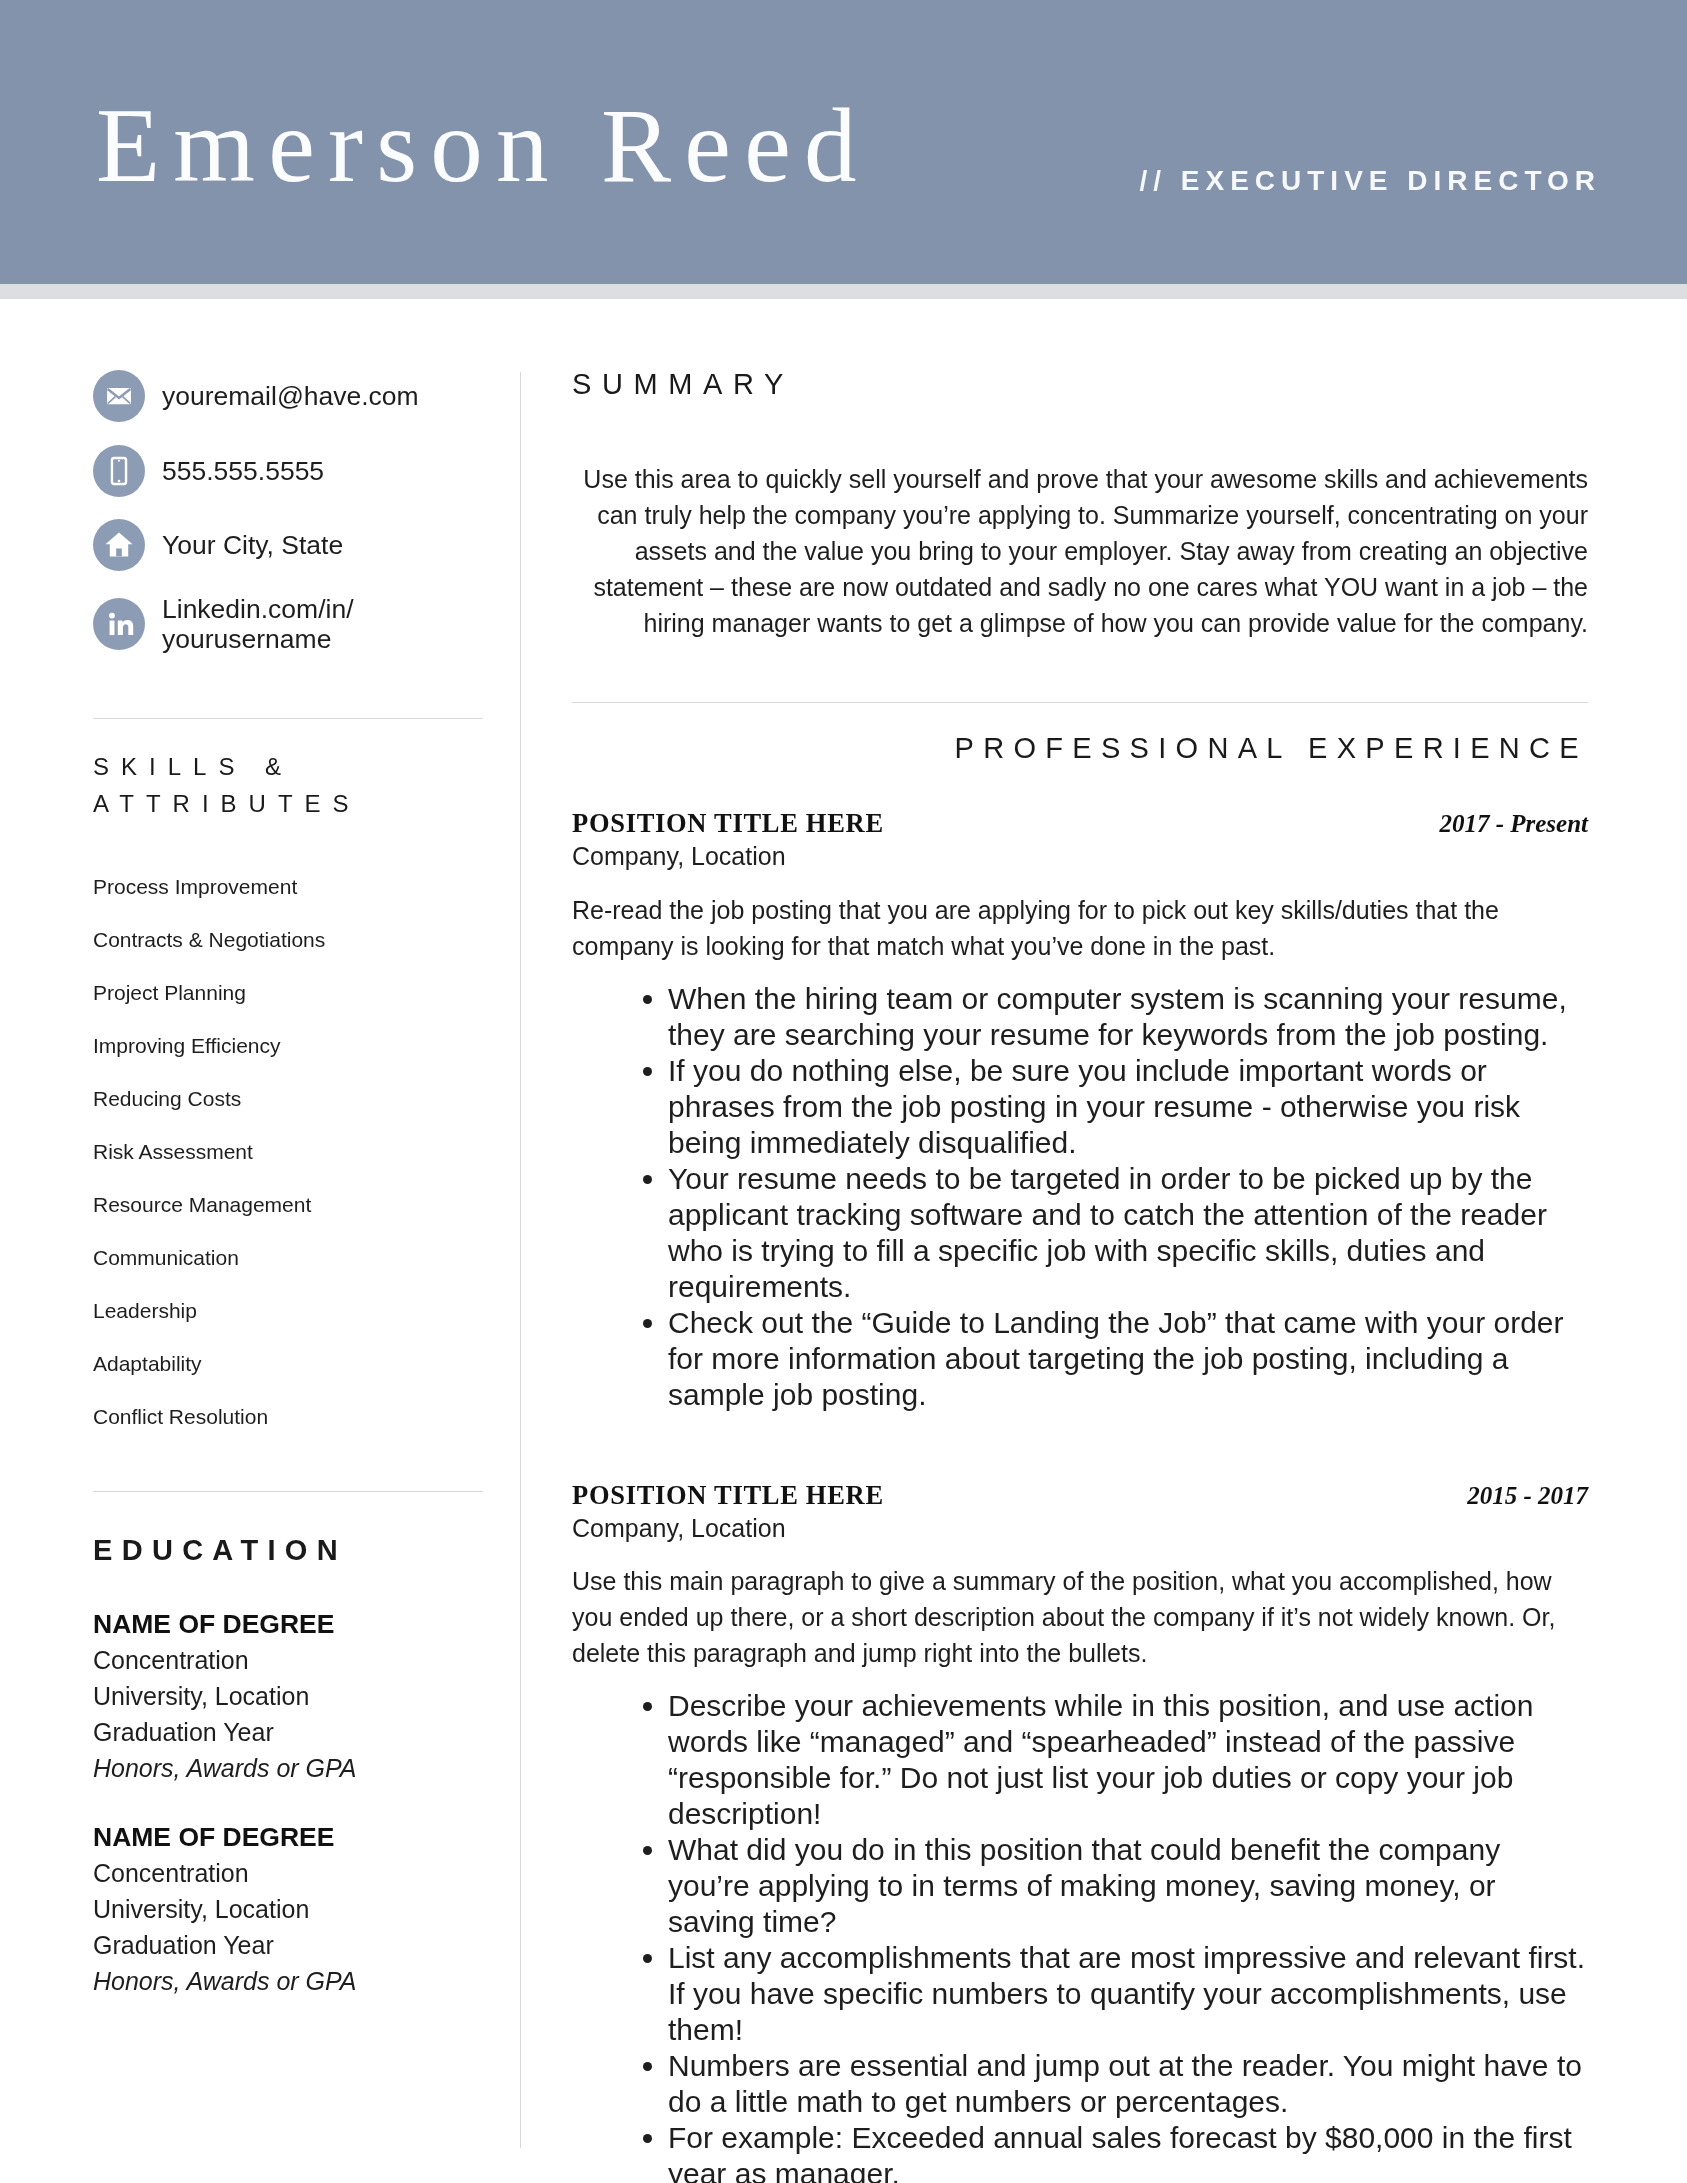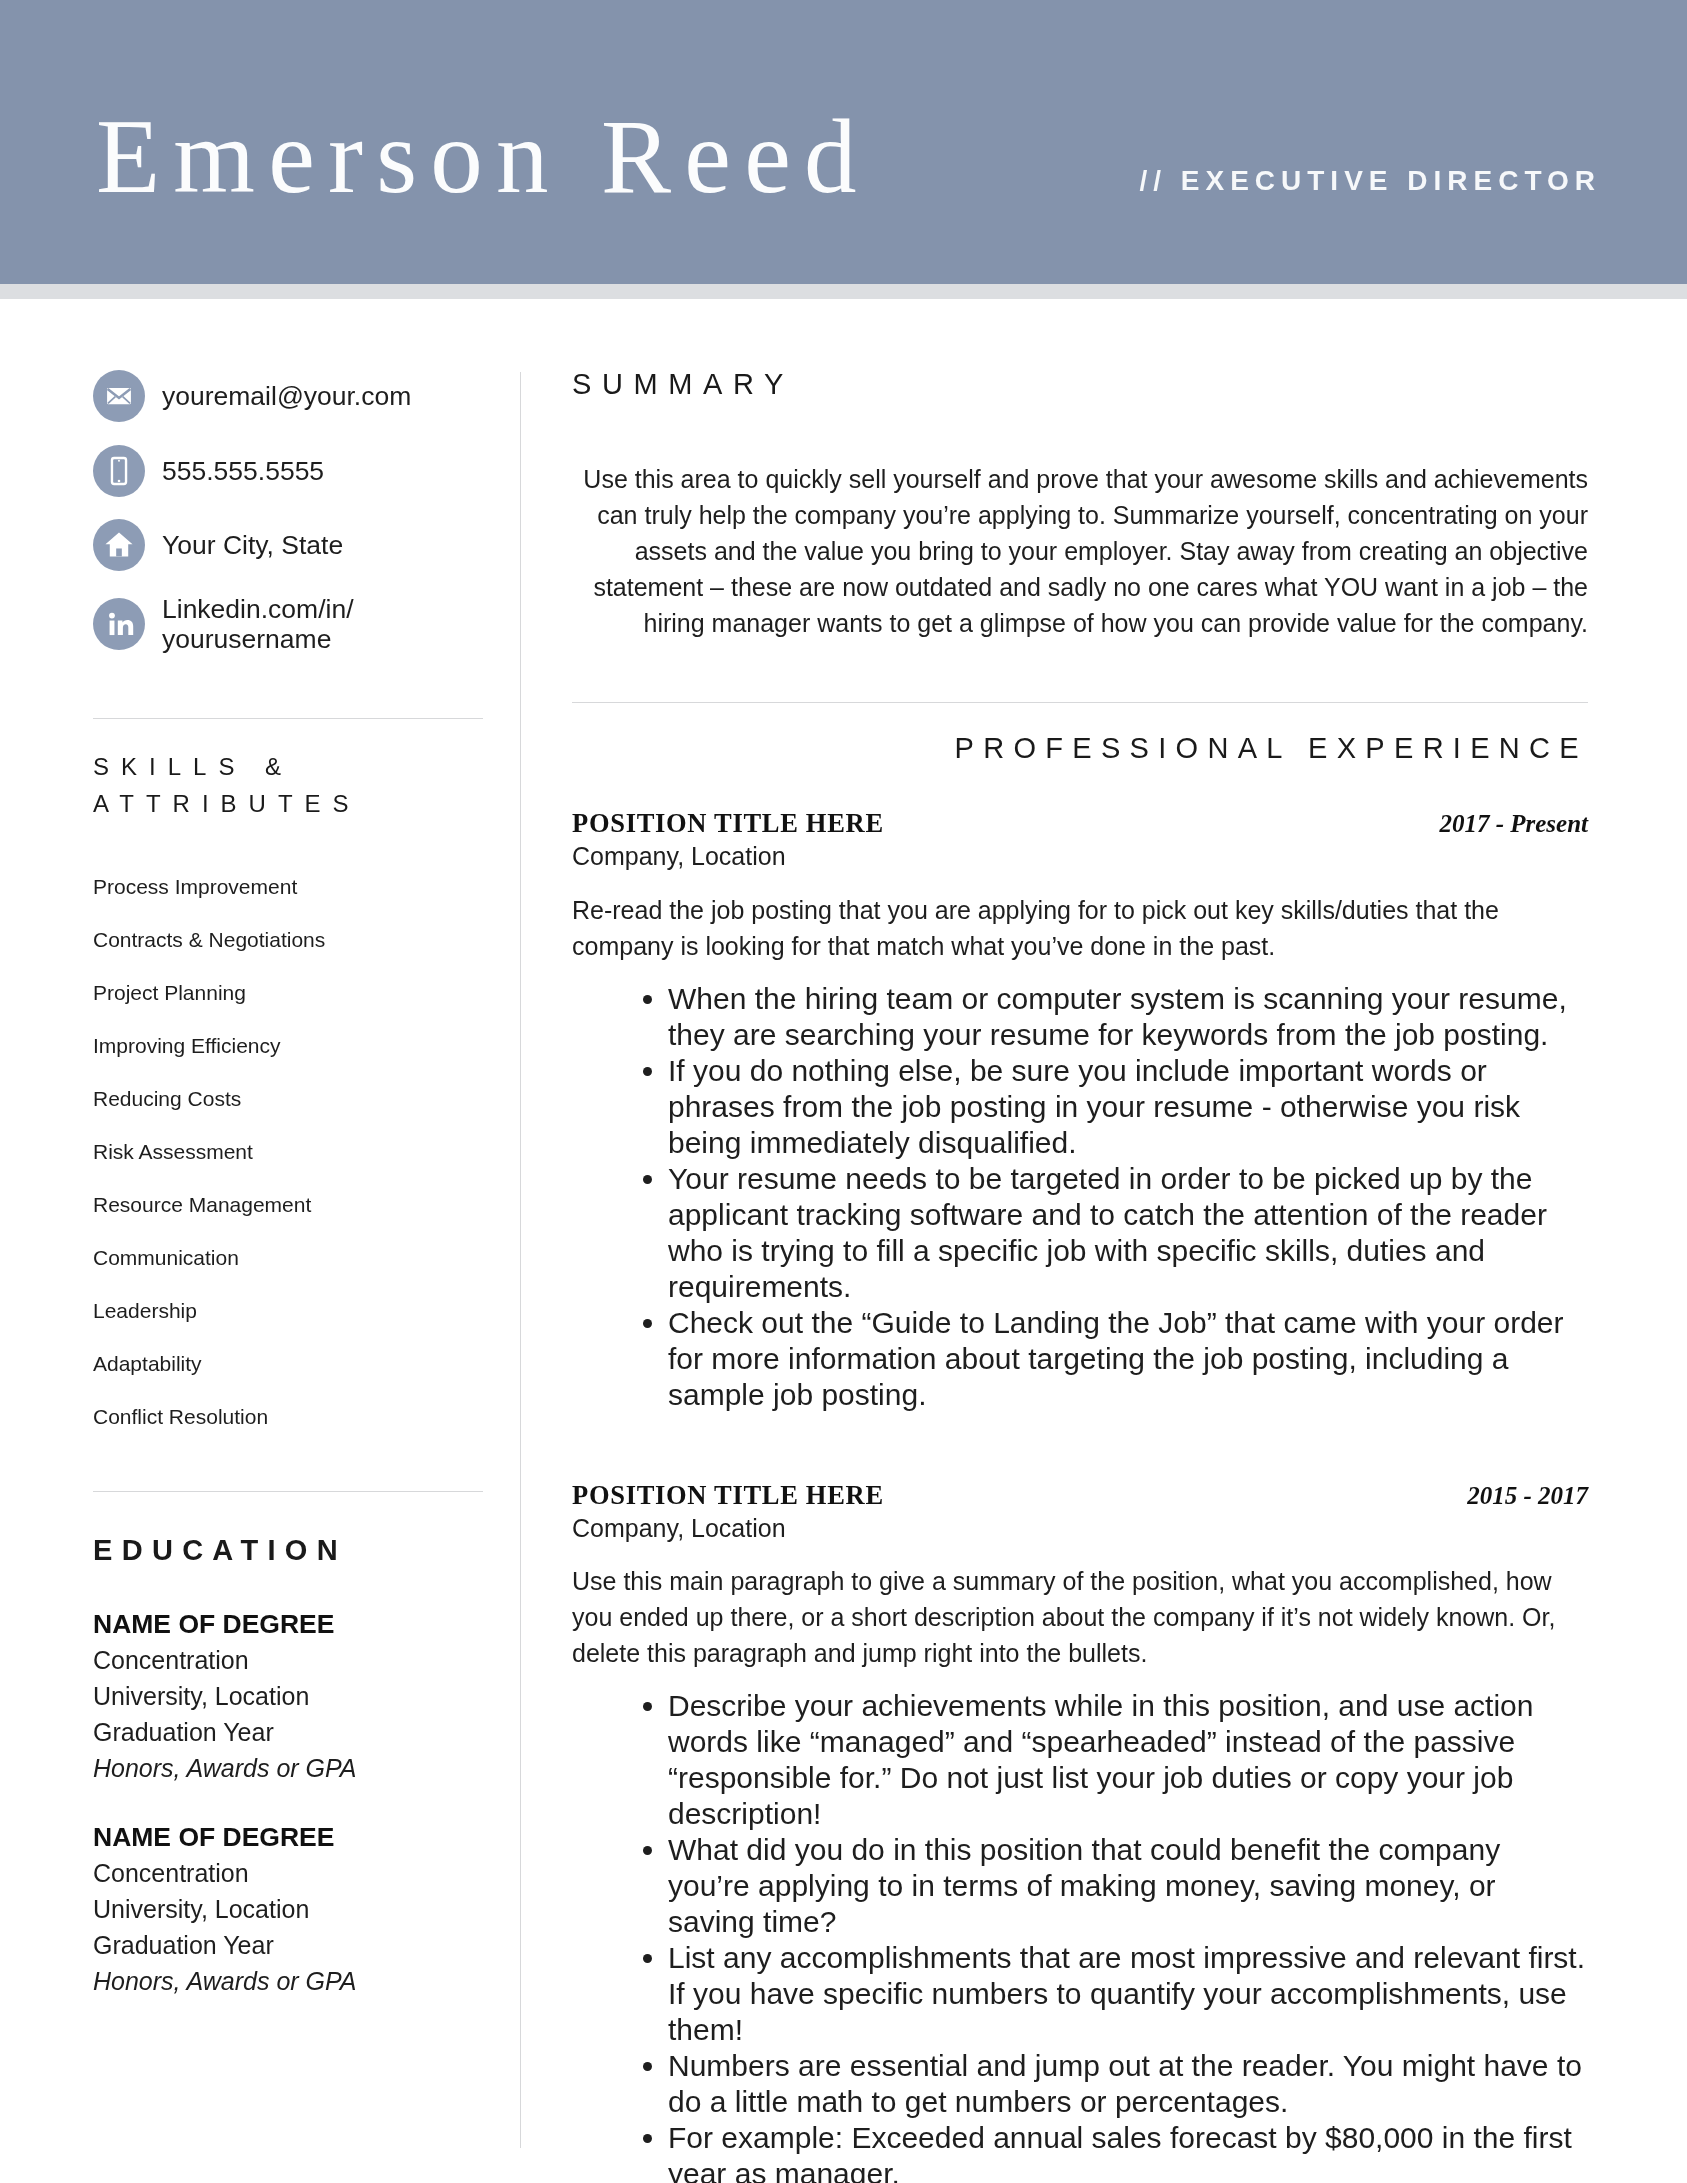--- a/index.html
+++ b/index.html
@@ -17,21 +17,21 @@
     --strip:#dcdee1;
     --divider:#d7d8da;
     --heading:#1a1a1a;
     --text:#1e1e1e;
   }
   .header {
     position:absolute; top:0; left:0; width:1687px; height:284px;
     background:var(--header-bg);
   }
   .header-name {
-    position:absolute; left:96px; top:104px;
+    position:absolute; left:96px; top:93px;
     font-family:"Liberation Serif", serif;
     font-size:105px; line-height:1; letter-spacing:13.2px;
     color:#fbfcfd; font-weight:400; white-space:nowrap;
   }
   .header-subtitle {
     position:absolute; right:86px; top:165px;
     font-size:28px; font-weight:700; letter-spacing:6px;
     color:#f6f8fa; white-space:nowrap;
   }
   .strip {
@@ -112,21 +112,21 @@
 <div class="sidebar">
 
   <div class="contact-row">
     <svg class="contact-icon" viewBox="0 0 48 48">
       <circle cx="24" cy="24" r="24" fill="var(--icon-bg)"></circle>
       <rect x="13" y="16.5" width="22" height="15" rx="1" fill="#ffffff"></rect>
       <path d="M13.5 17.5 L24 25.8 L34.5 17.5" stroke="var(--icon-bg)" stroke-width="2.4" fill="none"></path>
       <path d="M13.8 30.8 L20.6 24.6 M34.2 30.8 L27.4 24.6" stroke="var(--icon-bg)" stroke-width="1.6" fill="none"></path>
     </svg>
     <div class="contact-text">
-      <span class="line">youremail@your.com</span>
+      <span class="line">youremail@have.com</span>
     </div>
   </div>
 
   <div class="contact-row">
     <svg class="contact-icon" viewBox="0 0 48 48">
       <circle cx="24" cy="24" r="24" fill="var(--icon-bg)"></circle>
       <rect x="17.5" y="12" width="13" height="24" rx="2" fill="none" stroke="#ffffff" stroke-width="2.2"></rect>
       <circle cx="24" cy="14.6" r="0.9" fill="#ffffff"></circle>
       <circle cx="24" cy="33.2" r="1.2" fill="#ffffff"></circle>
     </svg>

